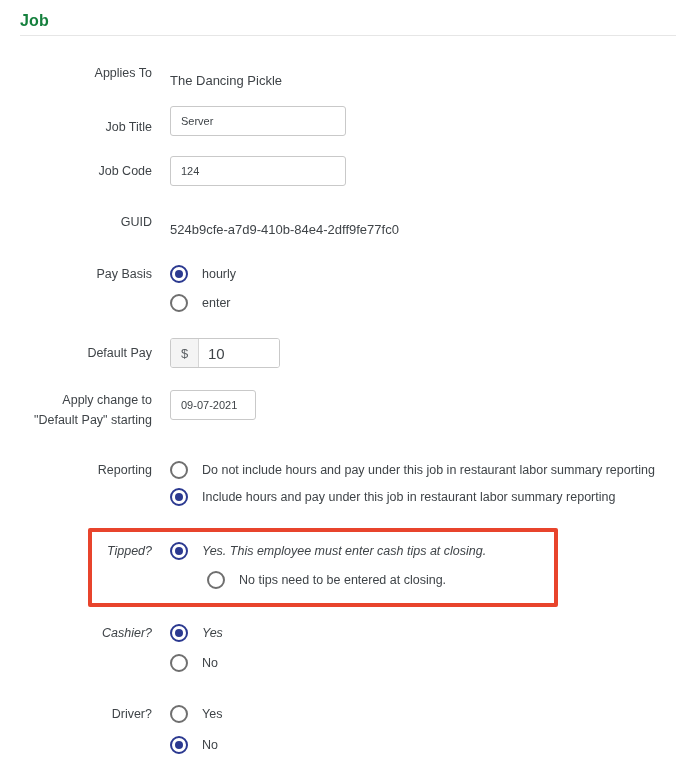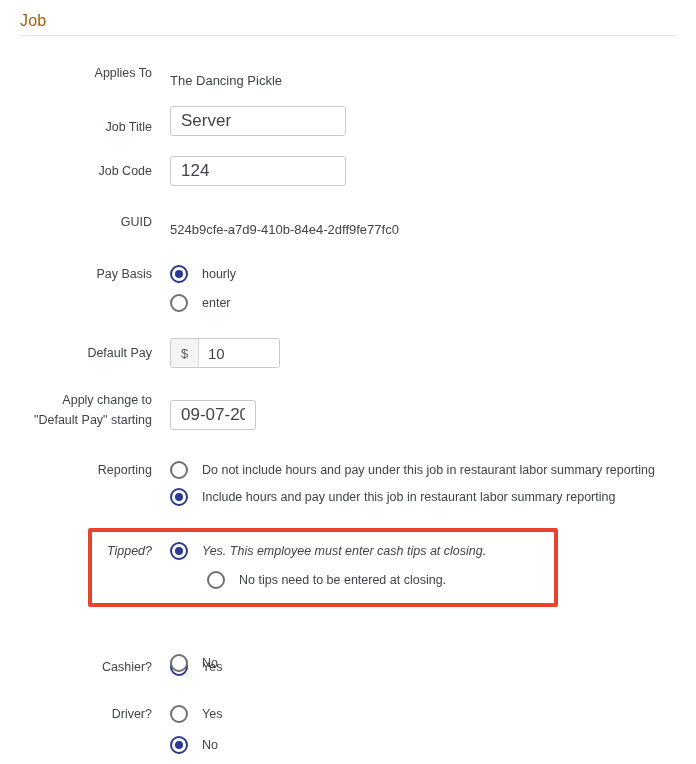--- a/index.html
+++ b/index.html
@@ -1,21 +1,21 @@
 <!DOCTYPE html>
 <html style="--accent: #2b3990; --highlight: #e8442c;"><head>
 <meta charset="utf-8">
 <style>
   * { margin:0; padding:0; box-sizing:border-box; }
   html,body { width:696px; height:764px; background:#ffffff; overflow:hidden; }
   body { font-family:"Liberation Sans", sans-serif; color:#3f4448; position:relative; }
 
   .page-title {
     position:absolute; top:12px; left:20px;
-    font-size:16px; font-weight:normal; color:#a16207; letter-spacing:.2px;
+    font-size:16px; font-weight:bold; color:#15803d; letter-spacing:.2px;
   }
   .divider {
     position:absolute; top:35px; left:20px; width:656px; height:1px;
     background:#e6e6e6;
   }
 
   .row {
     position:absolute; left:0; right:0;
     display:flex; align-items:center;
   }
@@ -23,21 +23,21 @@
     width:152px; flex-shrink:0; text-align:right;
     font-size:12.5px; color:#3f4448; line-height:18px; white-space:nowrap;
   }
   .content {
     margin-left:18px; display:flex; align-items:center; white-space:nowrap;
   }
   .static-value { font-size:13px; line-height:18px; color:#3f4448;margin-top:16px; }
 
   input.text-input {
     height:30px; border:1px solid #c9c9c9; border-radius:3px;
-    font-family:"Liberation Sans", sans-serif; font-size:17px; color:#3f4448;
+    font-family:"Liberation Sans", sans-serif; font-size:11px; color:#3f4448;
     padding:0 10px; background:#fff; outline:none;
   }
   .w-job { width:176px; }
   .w-date { width:86px; padding:0 8px; }
 
   .input-group {
     display:flex; align-items:stretch; height:30px; width:110px;
     border:1px solid #c9c9c9; border-radius:3px; overflow:hidden; background:#fff;
   }
   .currency-addon {
@@ -127,21 +127,21 @@
 <div class="row" style="top:338px; height:30px;">
   <div class="label">Default Pay</div>
   <div class="content">
     <div class="input-group">
       <span class="currency-addon">$</span>
       <input type="text" value="10" style="">
     </div>
   </div>
 </div>
 
-<div class="row" style="top:390px; align-items:flex-end;">
+<div class="row" style="top:390px; align-items:flex-start;">
   <div class="label label-multiline">
     <div>Apply change to</div>
     <div>"Default Pay" starting</div>
   </div>
   <div class="content">
     <input type="text" class="text-input w-date" value="09-07-2021" style="">
   </div>
 </div>
 
 <div class="row" style="top:461px; height:18px;">
@@ -179,21 +179,21 @@
 <div class="row" style="top:571px; height:18px;padding-left:37px;">
   <div class="label"></div>
   <div class="content">
     <span class="radio-option">
       <span class="radio"></span>
       <span class="radio-text">No tips need to be entered at closing.</span>
     </span>
   </div>
 </div>
 
-<div class="row" style="top:658px; height:18px;">
+<div class="row" style="top:624px; height:18px;font-style:italic;">
   <div class="label">Cashier?</div>
   <div class="content">
     <span class="radio-option">
       <span class="radio checked"></span>
       <span class="radio-text">Yes</span>
     </span>
   </div>
 </div>
 
 <div class="row" style="top:654px; height:18px;">

